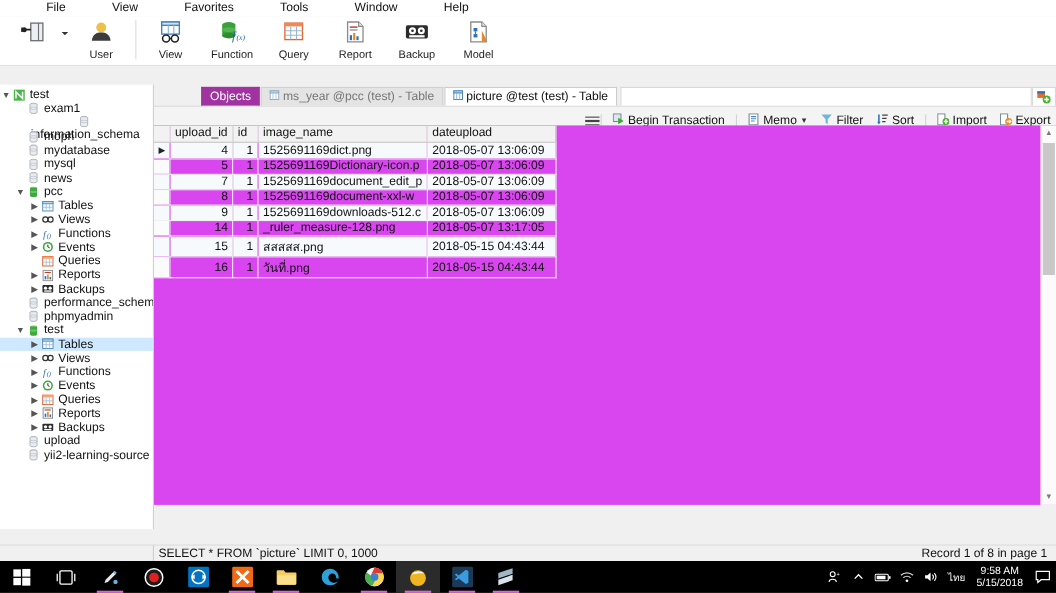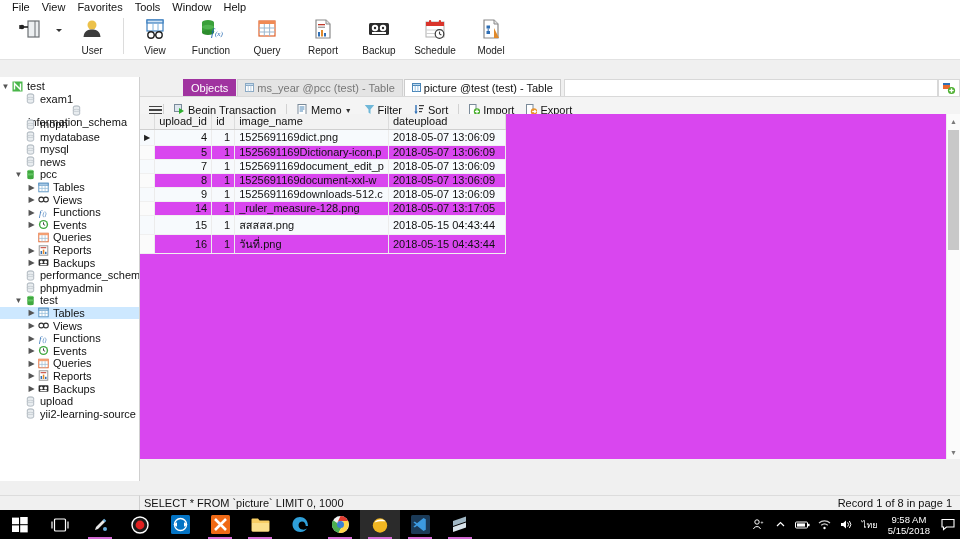--- a/index.html
+++ b/index.html
@@ -30,21 +30,21 @@
   .titlebar .title { font-size: 11px; color: #1a1a1a; white-space: nowrap; }
   .winbtns { position: absolute; right: 0; top: 0; height: 17px; display: flex; }
   .winbtn {
     width: 31px; height: 17px; display: flex; align-items: center; justify-content: center;
     color: #222; font-size: 11px; line-height: 1;
   }
   .winbtn svg { display: block; }
 
   
   .menubar { height: 15px; background: #ffffff; display: flex; align-items: center; padding-left: 6px; }
-  .menubar .mi { font-size: 11px; color: #111; padding: 0 6px; line-height: 15px; white-space: nowrap; }
+  .menubar .mi { font-size: 11px; color: #111; padding: 0 6px; line-height: 15px; white-space: nowrap; margin-left: 30px; }
 
   
   .toolbar {
     height: 45px; background: #ffffff; display: flex; align-items: flex-start;
     border-bottom: 1px solid #e2e2e2; padding-left: 2px;
   }
   .tb-item {
     width: 56px; height: 45px; display: flex; flex-direction: column; align-items: center;
     justify-content: flex-start; padding-top: 3px; position: relative;
   }
@@ -78,21 +78,21 @@
     color: #777; white-space: nowrap; margin-right: 1px;
   }
   .tab.objects { background: #a033a0; color: #ffffff; border-color: #a033a0; font-weight: normal; }
   .tab.active { background: #ffffff; color: #111; border-color: #cccccc; }
   .tab-blank { flex: 1; height: 17px; background: #ffffff; border: 1px solid #d8d8d8; border-bottom: none; margin-left: 2px; }
   .tab-add { width: 22px; height: 17px; background: #ffffff; border: 1px solid #d8d8d8; border-bottom: none;
     display: flex; align-items: center; justify-content: center; }
 
   .subtoolbar {
     height: 28px; background: #f4f4f4; border-top: 1px solid #d9d9d9; border-bottom: 1px solid #d9d9d9;
-    display: flex; align-items: center; padding-left: 5px; gap: 2px;
+    display: flex; align-items: center; padding-left: 5px; gap: 2px; justify-content: flex-end;
   }
   .st-item { display: flex; align-items: center; gap: 3px; padding: 0 5px; height: 16px; font-size: 11px; color: #111; white-space: nowrap; }
   .st-sep { width: 1px; height: 13px; background: #d2d2d2; margin: 0 3px; }
   .hamburger { display: flex; flex-direction: column; justify-content: center; gap: 2px; width: 13px; padding: 0 4px; }
   .hamburger i { display: block; height: 1.6px; background: #444; width: 13px; }
 
   
   .gridwrap { position: absolute; left: 0; top: 37px; right: 0; bottom: 22px; background: #d946ef; overflow: hidden; }
   table.grid { border-collapse: collapse; table-layout: fixed; font-size: 11px; }
   table.grid th {
@@ -253,36 +253,20 @@
           <circle cx="10" cy="10" r="3.2" fill="#ffffff"></circle>
           <circle cx="10" cy="10" r="1.2" fill="#2b2b2b"></circle>
           <circle cx="18" cy="10" r="3.2" fill="#ffffff"></circle>
           <circle cx="18" cy="10" r="1.2" fill="#2b2b2b"></circle>
           <rect x="7" y="14" width="14" height="2" fill="#ffffff"></rect>
         </svg>
       </div>
       <div class="tb-label">Backup</div>
     </div>
 
-    <div class="tb-item">
-      <div class="tb-ico">
-        <svg width="28" height="25" viewBox="0 0 28 25">
-          <rect x="5" y="4" width="18" height="15" fill="#ffffff" stroke="#b0b0b0" stroke-width="1"></rect>
-          <rect x="5" y="4" width="18" height="4" fill="#d9342b"></rect>
-          <rect x="8" y="2" width="2.2" height="4" rx="1" fill="#d9342b"></rect>
-          <rect x="17.8" y="2" width="2.2" height="4" rx="1" fill="#d9342b"></rect>
-          <line x1="5" y1="12" x2="23" y2="12" stroke="#cfcfcf" stroke-width="1"></line>
-          <line x1="5" y1="15.5" x2="23" y2="15.5" stroke="#cfcfcf" stroke-width="1"></line>
-          <circle cx="18.5" cy="16" r="4.3" fill="#ffffff" stroke="#3c3c3c" stroke-width="1.2"></circle>
-          <line x1="18.5" y1="16" x2="18.5" y2="13.6" stroke="#3c3c3c" stroke-width="1.1"></line>
-          <line x1="18.5" y1="16" x2="20.4" y2="17" stroke="#3c3c3c" stroke-width="1.1"></line>
-        </svg>
-      </div>
-      <div class="tb-label">Schedule</div>
-    </div>
 
     <div class="tb-item">
       <div class="tb-ico">
         <svg width="28" height="25" viewBox="0 0 28 25">
           <path d="M7 2 H17 L21 6 V20 H7 Z" fill="#ffffff" stroke="#8a8a8a" stroke-width="1.2"></path>
           <path d="M17 2 V6 H21" fill="#e4e4e4" stroke="#8a8a8a" stroke-width="1"></path>
           <rect x="9.5" y="7.5" width="3.5" height="3" fill="#2f6fb5"></rect>
           <rect x="9.5" y="13" width="3.5" height="3" fill="#2f6fb5"></rect>
           <line x1="11.2" y1="10.5" x2="11.2" y2="13" stroke="#2f6fb5" stroke-width="1"></line>
           <path d="M17 10 L22 20 H17 Z" fill="#e08a2c"></path>

